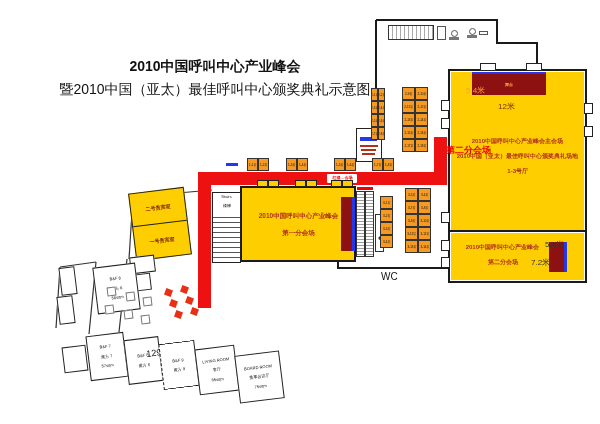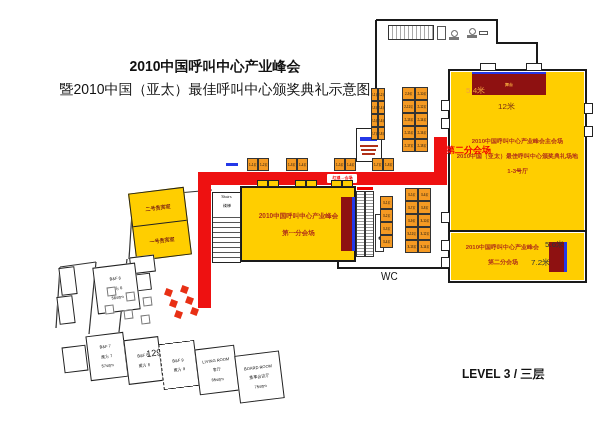--- a/index.html
+++ b/index.html
@@ -203,21 +203,20 @@
   <div class="room" style="left:237px;top:353px;width:45px;height:48px;transform:rotate(-7deg);">
     <div class="lbl">
       <span class="t4">BOARD ROOM</span>
       <span class="t4">董事会议厅</span>
       <span class="t4">75sqm</span>
     </div>
   </div>
 
   <div class="abs" style="left:381px;top:266px;"><span class="t5">WC</span></div>
 
-  <div class="abs" style="left:462px;top:366px;font-size:12px;font-weight:bold;">LEVEL 3 / 三层</div>
 
   <div id="booths-layer" class="abs" style="left:0;top:0;">
       <div class="booth" style="left: 247px; top: 158px; width: 11px; height: 13px;">
         <span class="t3">1-1展</span>
       </div>
       <div class="booth" style="left: 258px; top: 158px; width: 11px; height: 13px;">
         <span class="t3">1-2展</span>
       </div>
       <div class="booth" style="left: 286px; top: 158px; width: 11px; height: 13px;">
         <span class="t3">1-3展</span>

